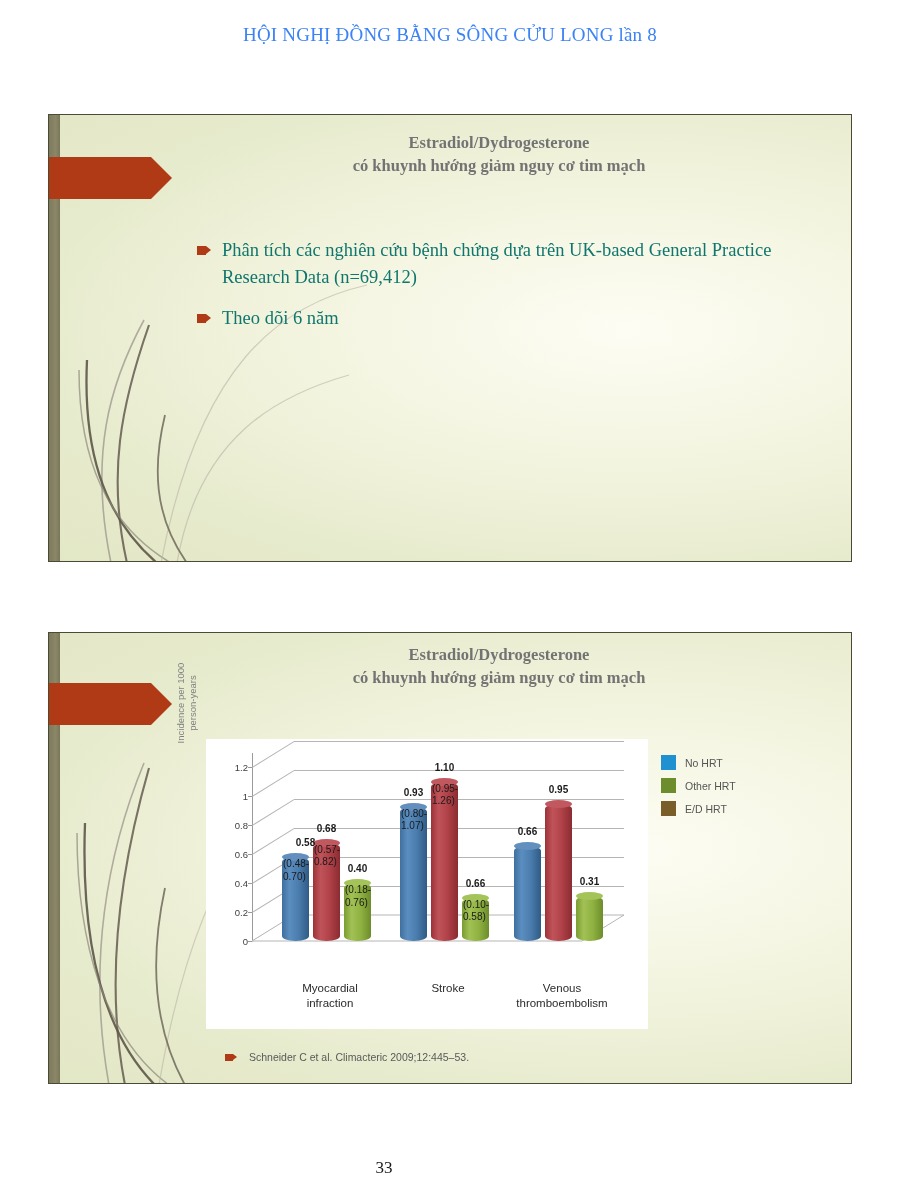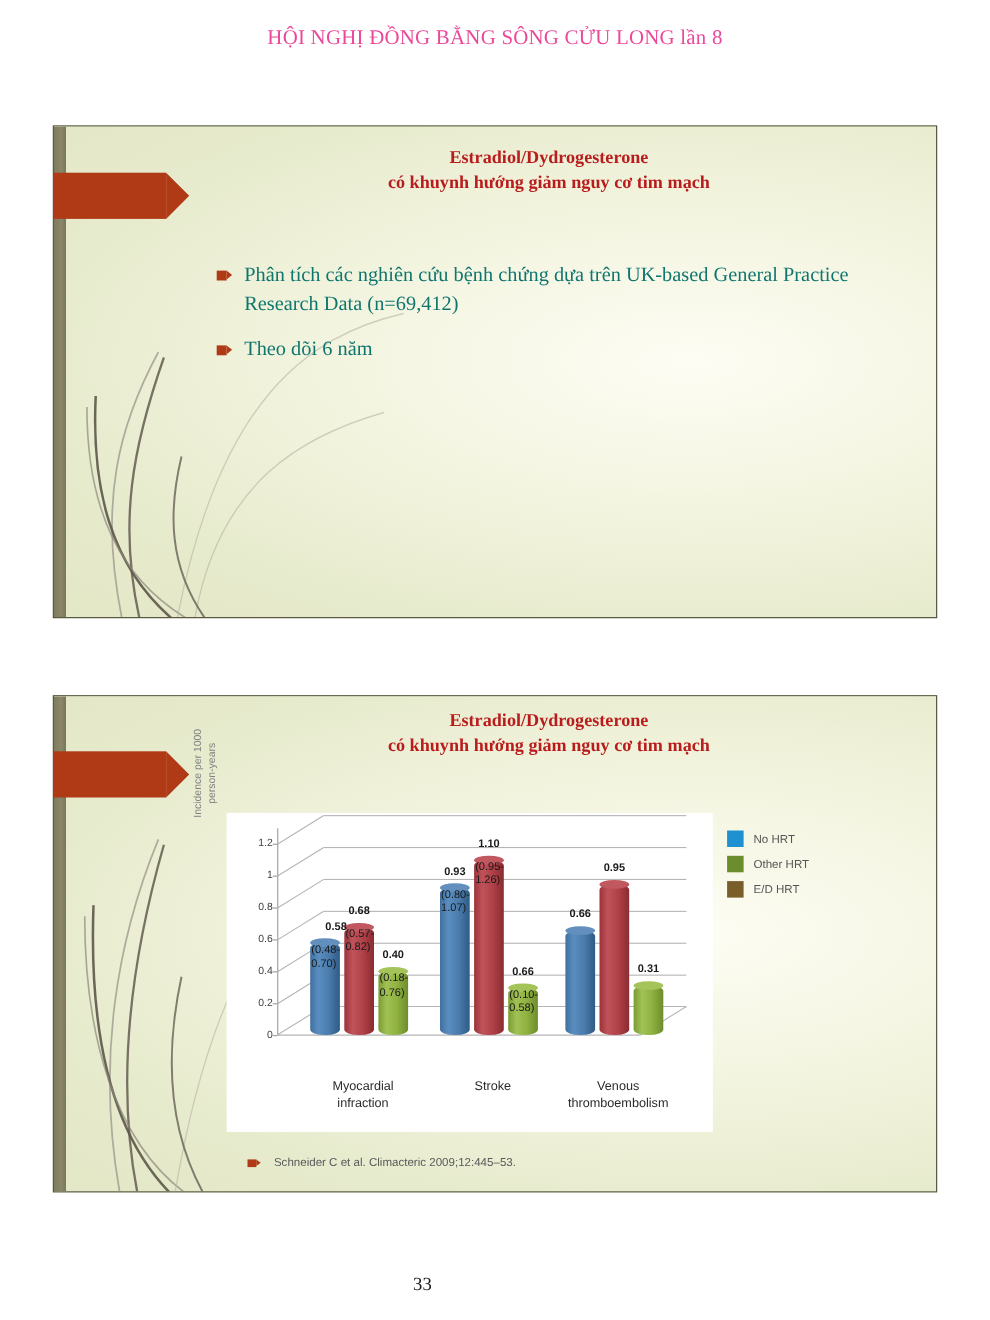--- a/index.html
+++ b/index.html
@@ -11,21 +11,21 @@
     font-family: "Liberation Serif", serif;
     position: relative;
     overflow: hidden;
   }
 
   
   .page-header {
     position: absolute;
     top: 22px; left: 0; width: 900px;
     text-align: center;
-    color: #ec4899;
+    color: #3b82f6;
   }
   .page-header .line1 {
     font-family: "Liberation Serif", serif;
     font-size: 19px;
     letter-spacing: .2px;
     line-height: 26px;
   }
   .page-header .line2 {
     font-family: "Liberation Serif", serif;
     font-size: 17px;
@@ -75,21 +75,21 @@
     border-left: 21px solid #b03a16;
   }
   #tag-1 { left: 0; top: 42px; width: 102px; }
   #tag-2 { left: 0; top: 50px; width: 102px; }
 
   
   .slide-title {
     position: absolute;
     left: 120px; width: 660px;
     text-align: center;
-    color: #b91c1c;
+    color: #737373;
     font-family: "Liberation Serif", serif;
     font-weight: bold;
     font-size: 16.5px;
     line-height: 23px;
   }
   #title-1 { top: 130px; }
   #title-2 { top: 10px; }
 
   
   .bullets {

